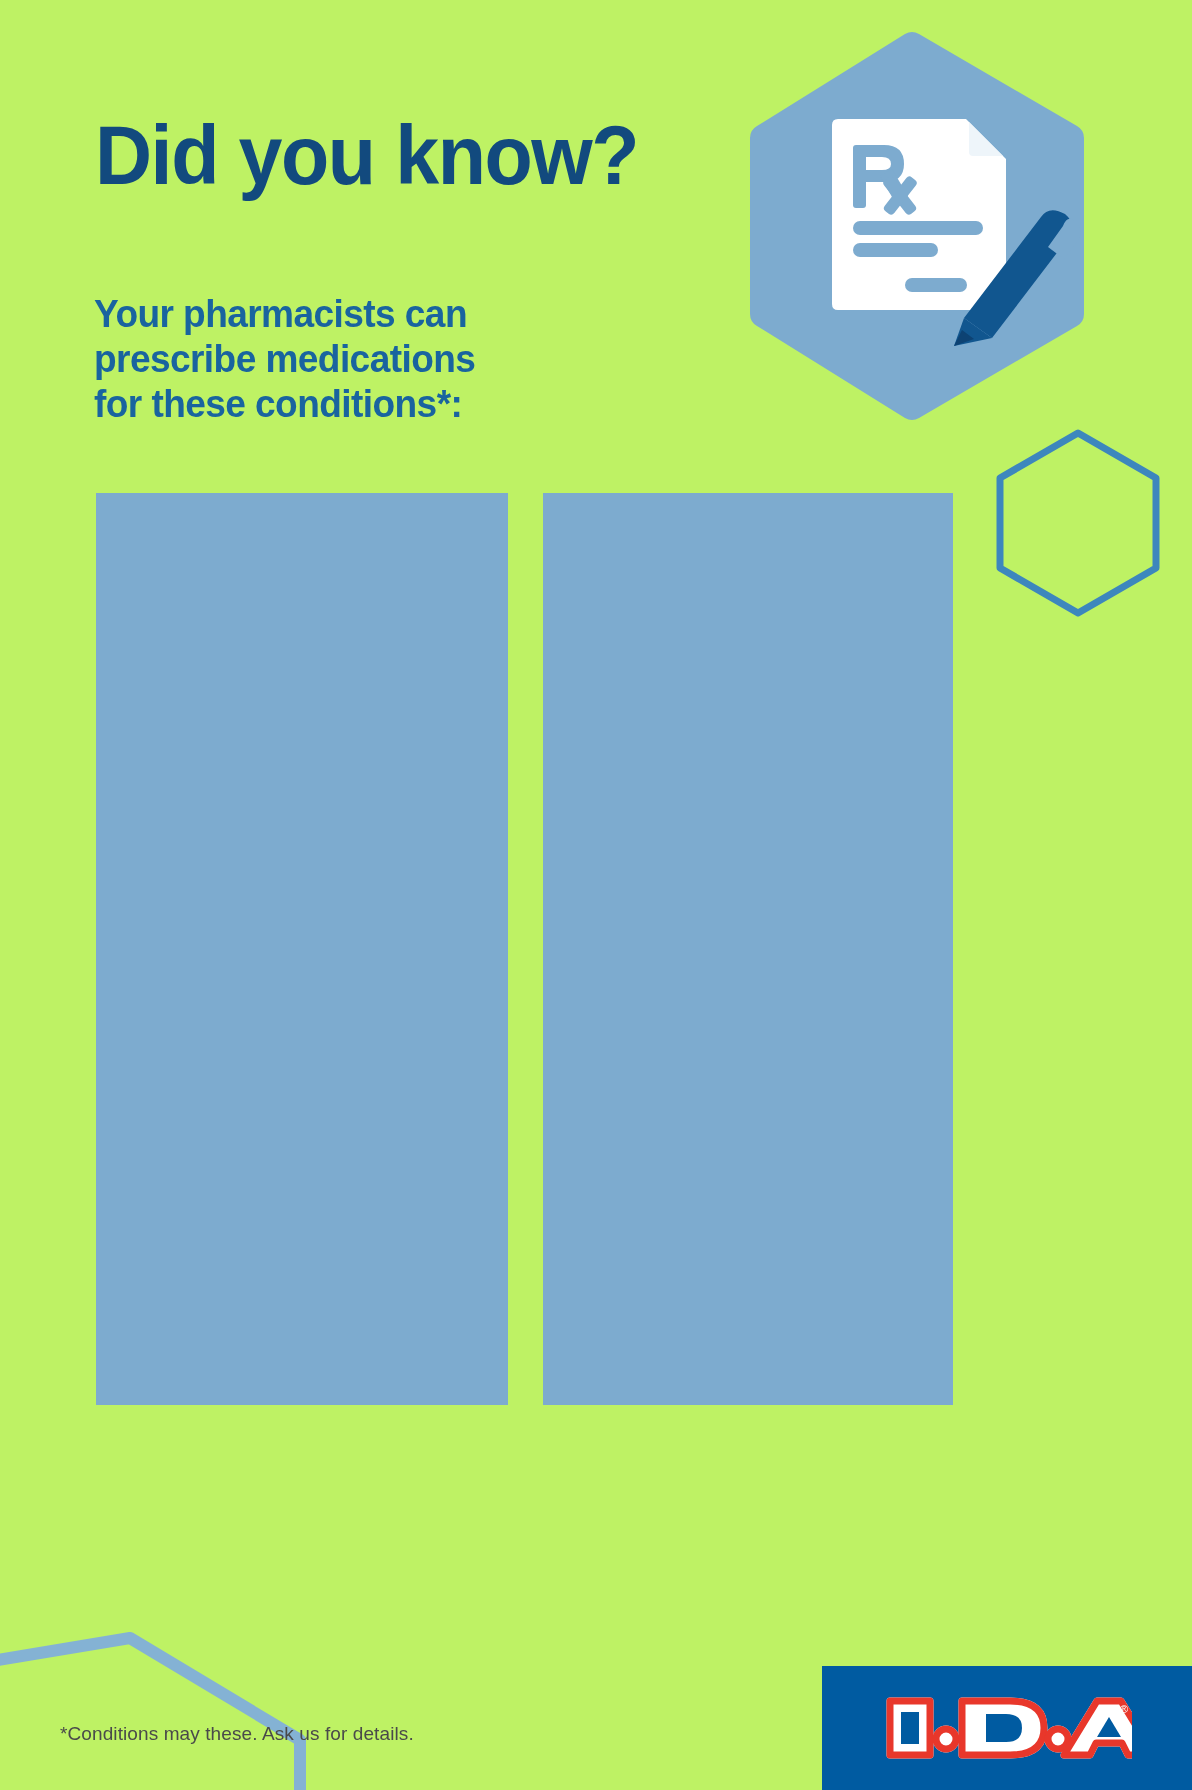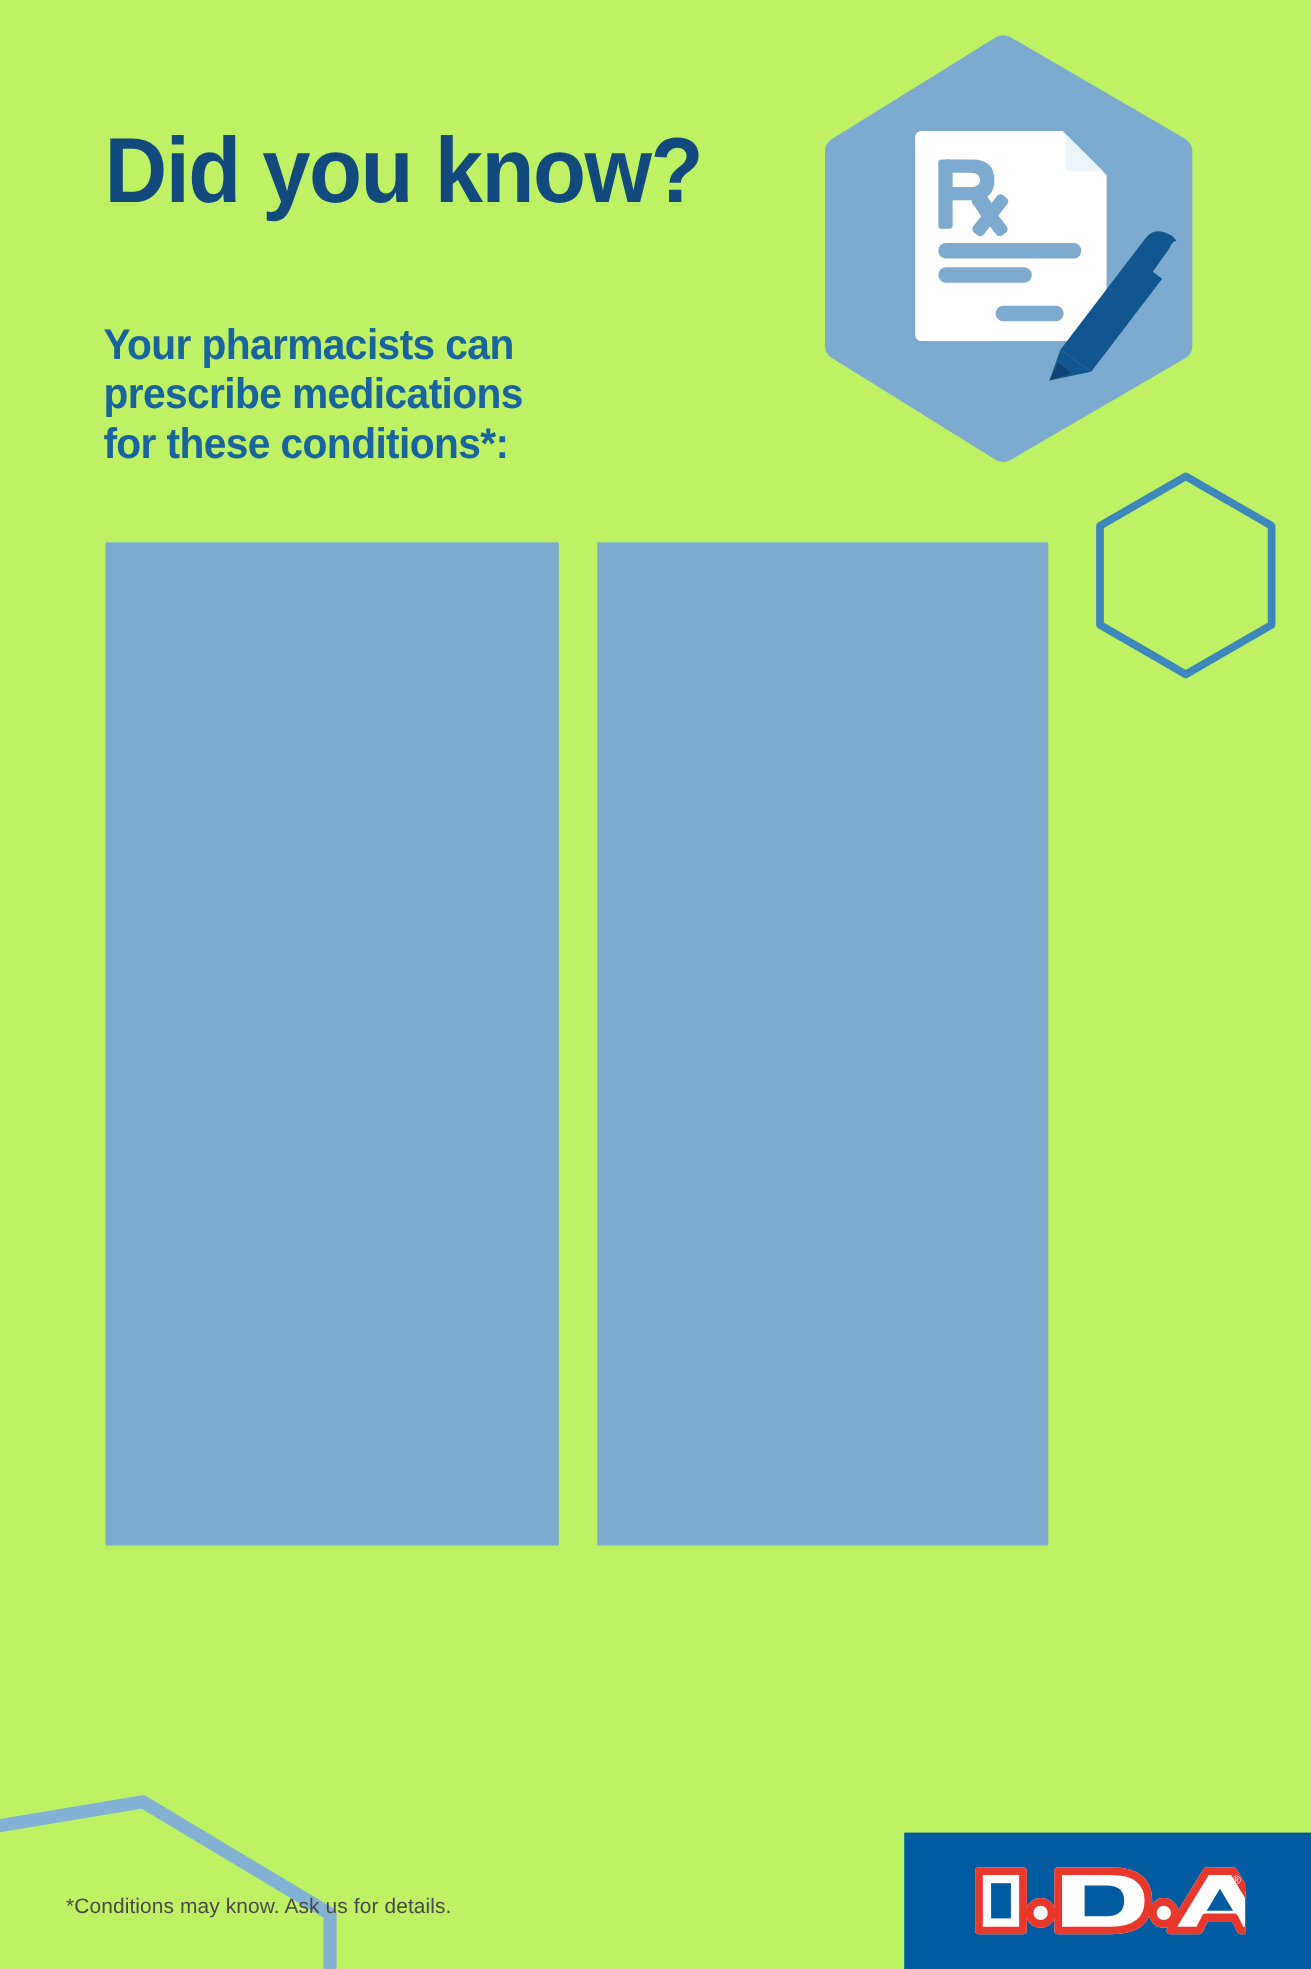--- a/index.html
+++ b/index.html
@@ -165,21 +165,21 @@
 
   <div class="subtitle">
     <div>Your pharmacists can</div>
     <div>prescribe medications</div>
     <div>for these conditions*:</div>
   </div>
 
   <div class="panel panel-left"></div>
   <div class="panel panel-right"></div>
 
-  <div class="footnote">*Conditions may know. Ask us for details.</div>
+  <div class="footnote">*Conditions may these. Ask us for details.</div>
 
   <div class="logo-box">
     <svg width="250" height="74" viewBox="0 0 250 74">
       <g stroke="#ffffff" stroke-width="7" fill="none" stroke-linejoin="round">
         <path d="M8 10 L48 10 L48 64 L8 64 Z"></path>
         <circle cx="64" cy="48" r="10"></circle>
         <path d="M80 10 L128 10 Q162 10 162 37 Q162 64 128 64 L80 64 Z"></path>
         <circle cx="176" cy="48" r="10"></circle>
         <path d="M215 10 L239 10 L272 64 L246 64 L240 52 L214 52 L208 64 L182 64 Z"></path>
       </g>

